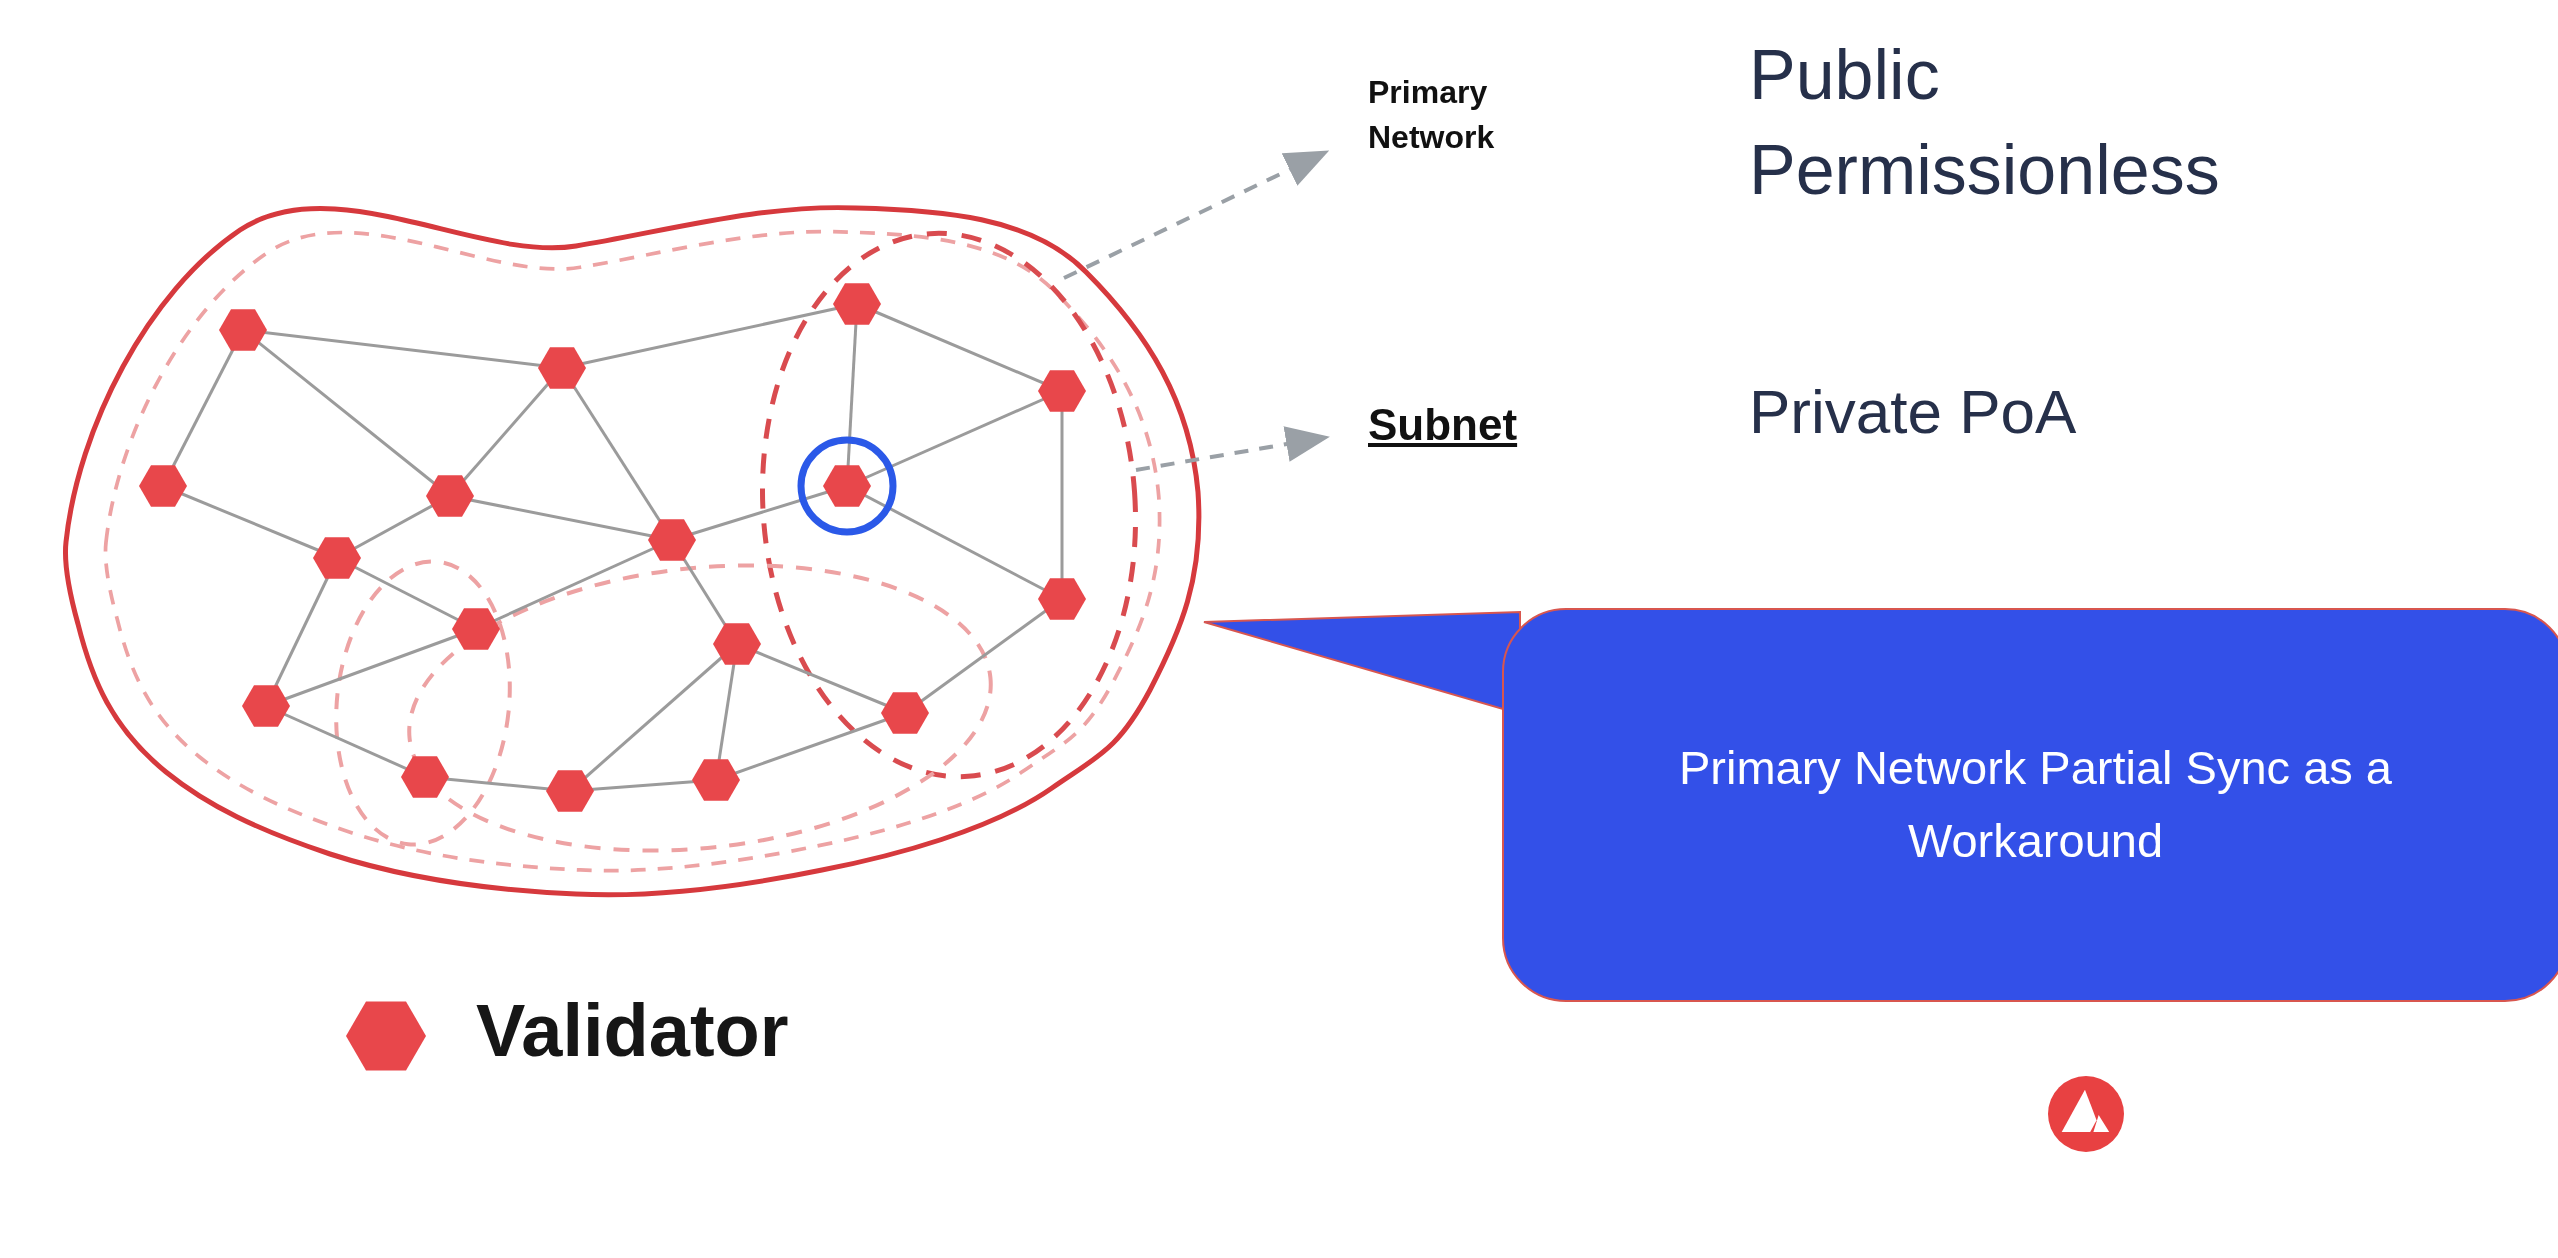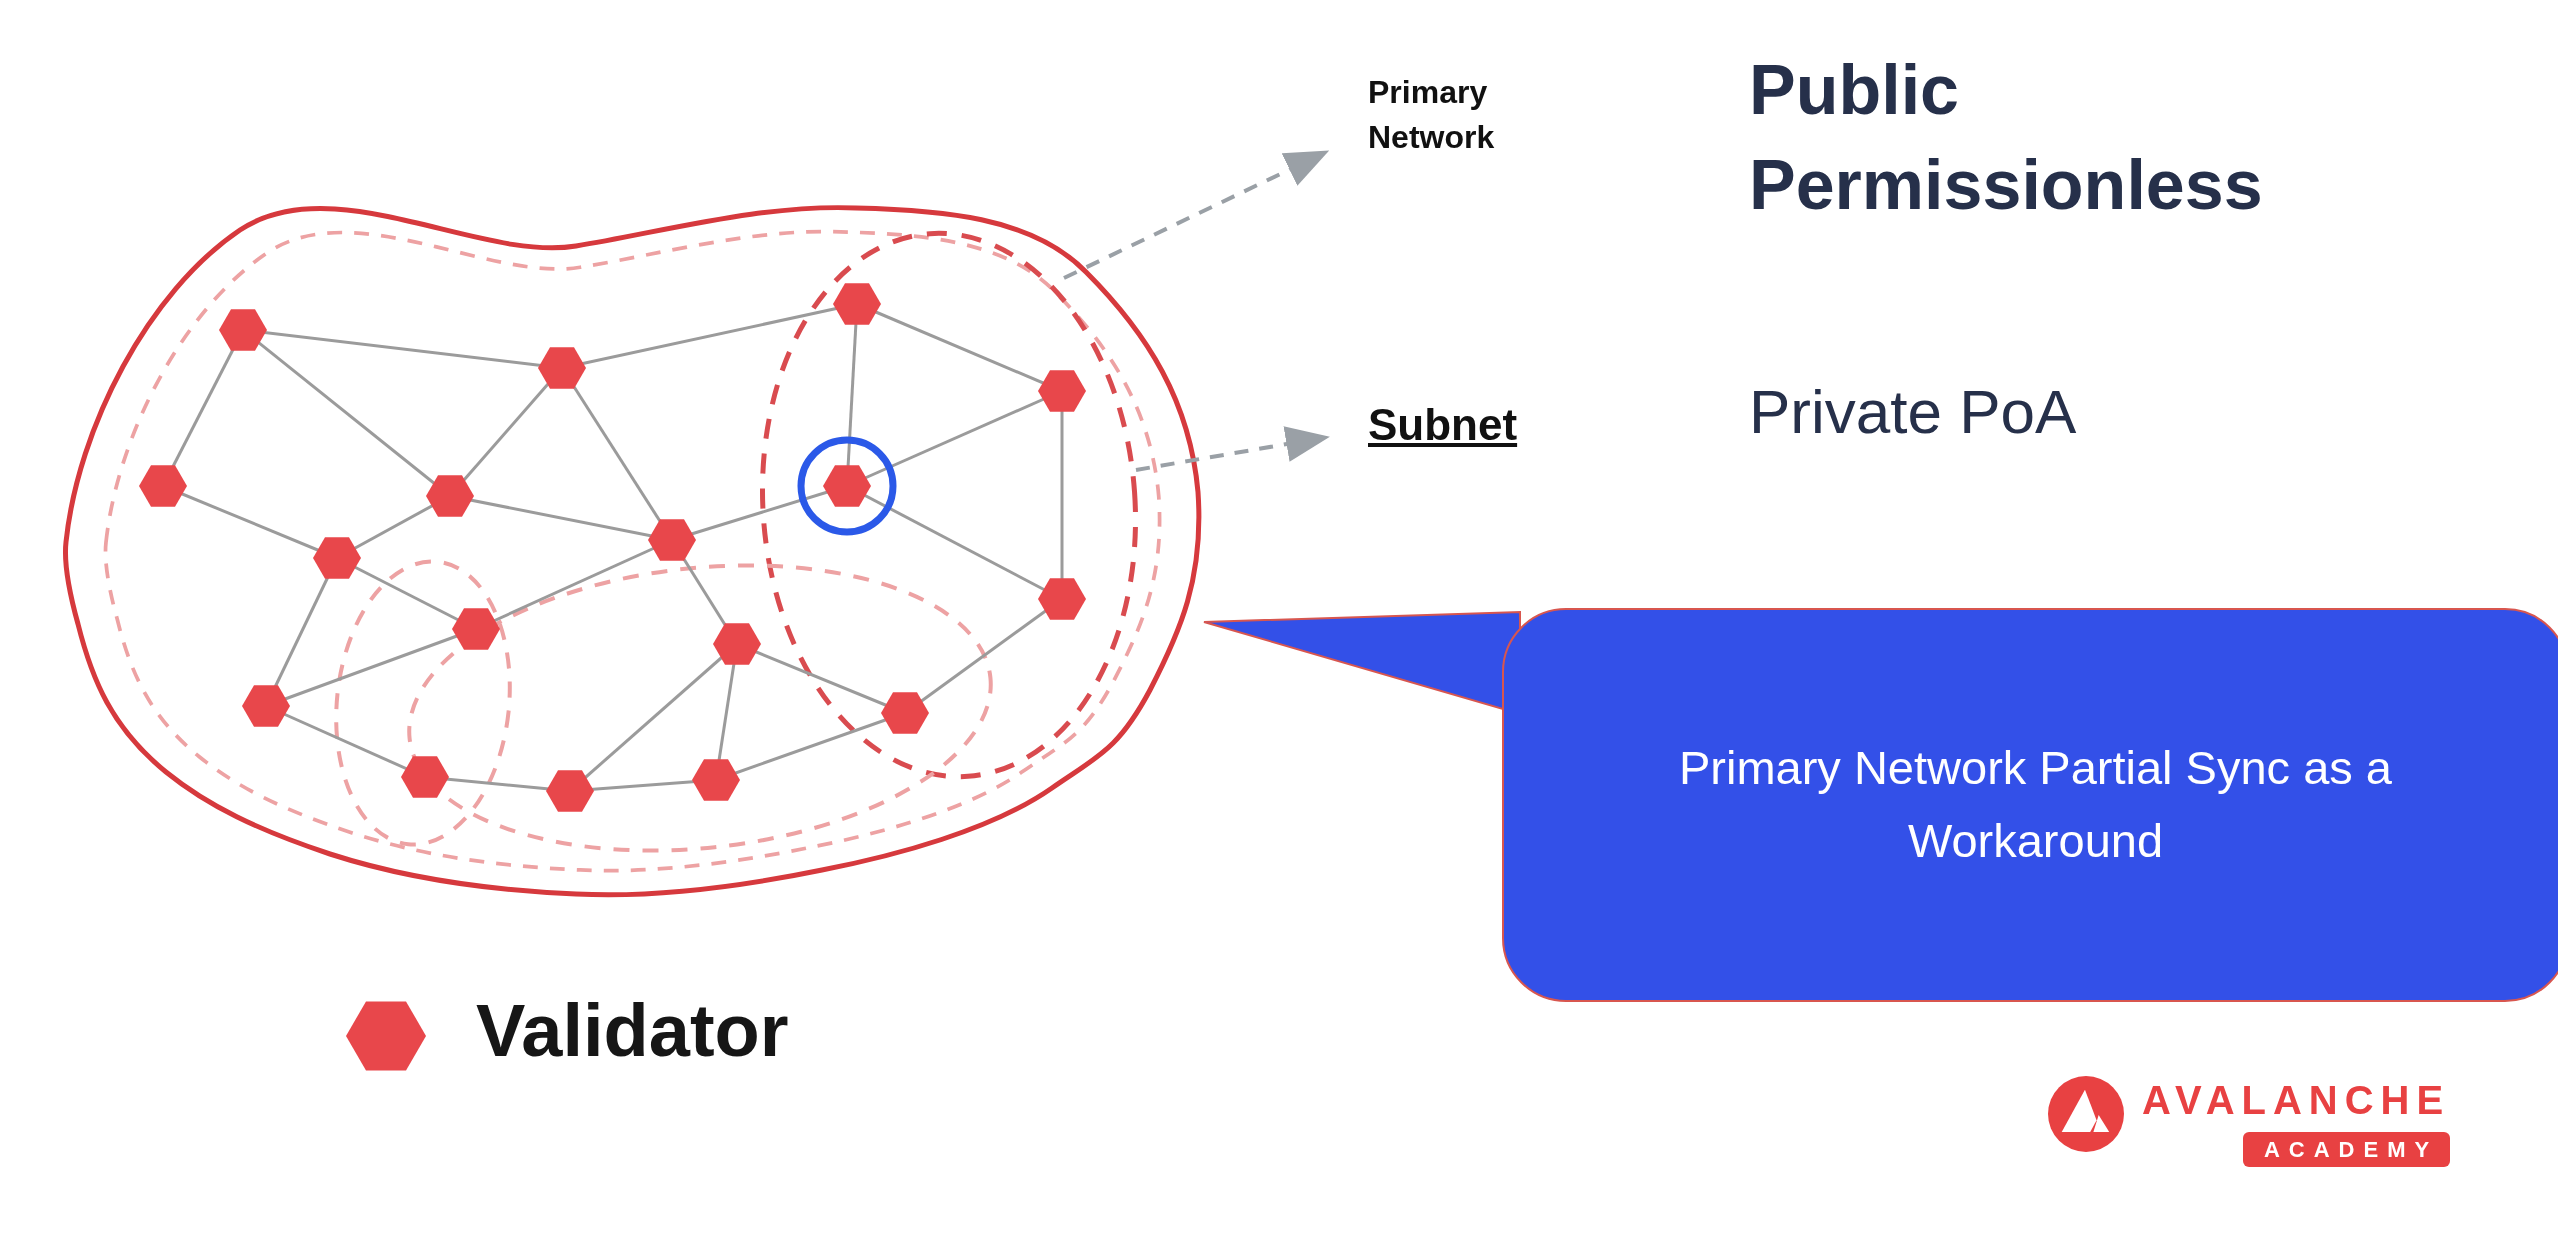--- a/index.html
+++ b/index.html
@@ -4,21 +4,21 @@
 <style>
   html,body{margin:0;padding:0;background:#ffffff;}
   .page{
     position:relative;width:2558px;height:1258px;background:#ffffff;overflow:hidden;
     font-family:"Liberation Sans",sans-serif;
   }
   .diagram-svg{position:absolute;left:0;top:0;width:2558px;height:1258px;}
   .lbl{position:absolute;white-space:pre-line;}
   .lbl-primary{left:1368px;top:70px;font-size:32px;font-weight:700;color:var(--c-ink,#111);line-height:1.4;}
   .lbl-subnet{left:1368px;top:400px;font-size:44px;font-weight:700;color:var(--c-ink,#111);text-decoration:underline;}
-  .lbl-public{left:1749px;top:28px;font-size:70px;font-weight:700;color:var(--c-navy,#26304a);line-height:1.35;margin-top:15px;}
+  .lbl-public{left:1749px;top:28px;font-size:70px;font-weight:400;color:var(--c-navy,#26304a);line-height:1.35;}
   .lbl-poa{left:1749px;top:376px;font-size:62px;font-weight:500;color:var(--c-navy,#26304a);}
   .callout{
     position:absolute;left:1502px;top:608px;width:1067px;height:394px;box-sizing:border-box;
     background:var(--c-bubble_blue,#3350e8);border:2px solid var(--c-bubble_border,#d8564f);
     border-radius:64px;display:flex;align-items:center;justify-content:center;
     padding:0 80px;
   }
   .callout-text{color:#ffffff;font-size:47px;line-height:1.55;text-align:center;}
   .legend-label{position:absolute;left:476px;top:988px;font-size:74px;font-weight:700;color:#161616;}
   .logo{position:absolute;left:2048px;top:1076px;display:flex;gap:18px;align-items:flex-start;}
@@ -150,19 +150,15 @@
   </div>
 
   <div class="legend-label">Validator</div>
 
   <div class="logo">
     <svg class="logo-mark" viewBox="0 0 72 72">
       <circle cx="36" cy="36" r="36" fill="#e84142"></circle>
       <polygon points="35,13 13,53 40,53 46,42 40,26" fill="#ffffff"></polygon>
       <polygon points="48,37 58,53 43,53" fill="#ffffff"></polygon>
     </svg>
-    <div class="logo-right">
-      <div class="brand">AVALANCHE</div>
-      <div class="badge">ACADEMY</div>
-    </div>
   </div>
 
 </div>
 
 </body></html>

